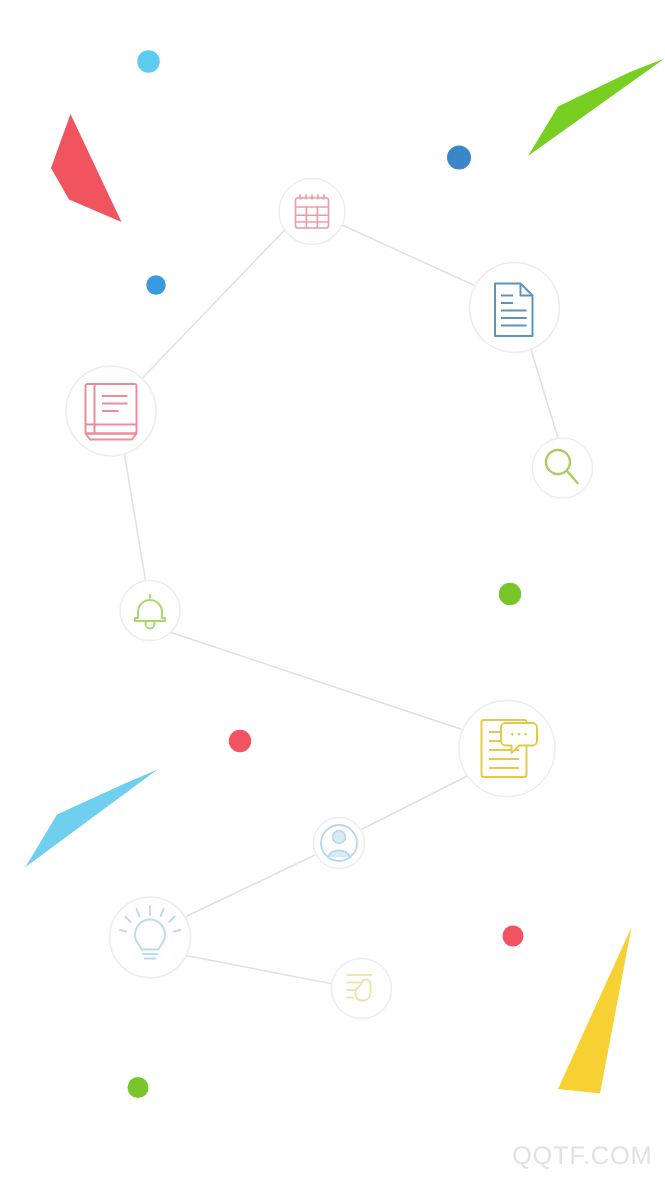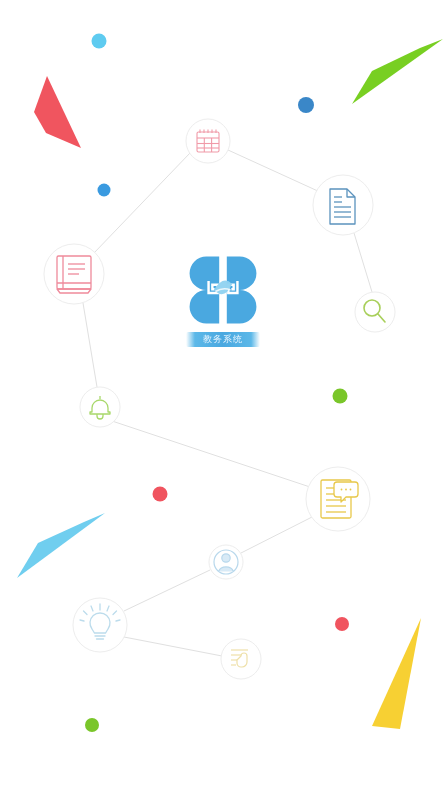--- a/index.html
+++ b/index.html
@@ -205,30 +205,16 @@
       <g stroke="#eee0a8" stroke-width="1.2" fill="none" stroke-linejoin="round">
         <line x1="231" y1="650" x2="248" y2="650"></line>
         <line x1="231" y1="655" x2="245" y2="655"></line>
         <line x1="231" y1="660" x2="239" y2="660"></line>
         <line x1="231" y1="665" x2="236" y2="665"></line>
         <path d="M241,656 a3,3 0 0 1 6,0 v6 a5,5 0 0 1 -5,5 h-1 a4,4 0 0 1 -4,-4 v-3 z" fill="#ffffff"></path>
       </g>
     </g>
   </svg>
 
-  <div class="logo-wrap">
-    <svg class="logo-mark" viewBox="0 0 100 100">
-      <path d="M28,6 h17 v88 h-17 a22,22 0 0 1 0,-44 a22,22 0 0 1 0,-44 z
-               M72,6 h-17 v88 h17 a22,22 0 0 0 0,-44 a22,22 0 0 0 0,-44 z" fill="#4aa8e0"></path>
-      <g fill="none" stroke="#ffffff" stroke-width="3.2">
-        <path d="M31,38 v16 h12 v-11 h-7 v6 h3"></path>
-      </g>
-      <g fill="none" stroke="#ffffff" stroke-width="3.2">
-        <path d="M69,38 v16 h-12 v-11 h7 v6 h-3"></path>
-      </g>
-      <path d="M38,50 q12,-20 24,-8 q-10,22 -24,8 z" fill="#8fd2f0" opacity="0.95"></path>
-      <path d="M40,52 q10,-6 20,-2" fill="none" stroke="#ffffff" stroke-width="2" opacity="0.8"></path>
-    </svg>
-    <div class="logo-caption">教务系统</div>
-  </div>
-
+
+  <div class="watermark">QQTF.COM</div>
 
 </div>
 
 </body></html>

